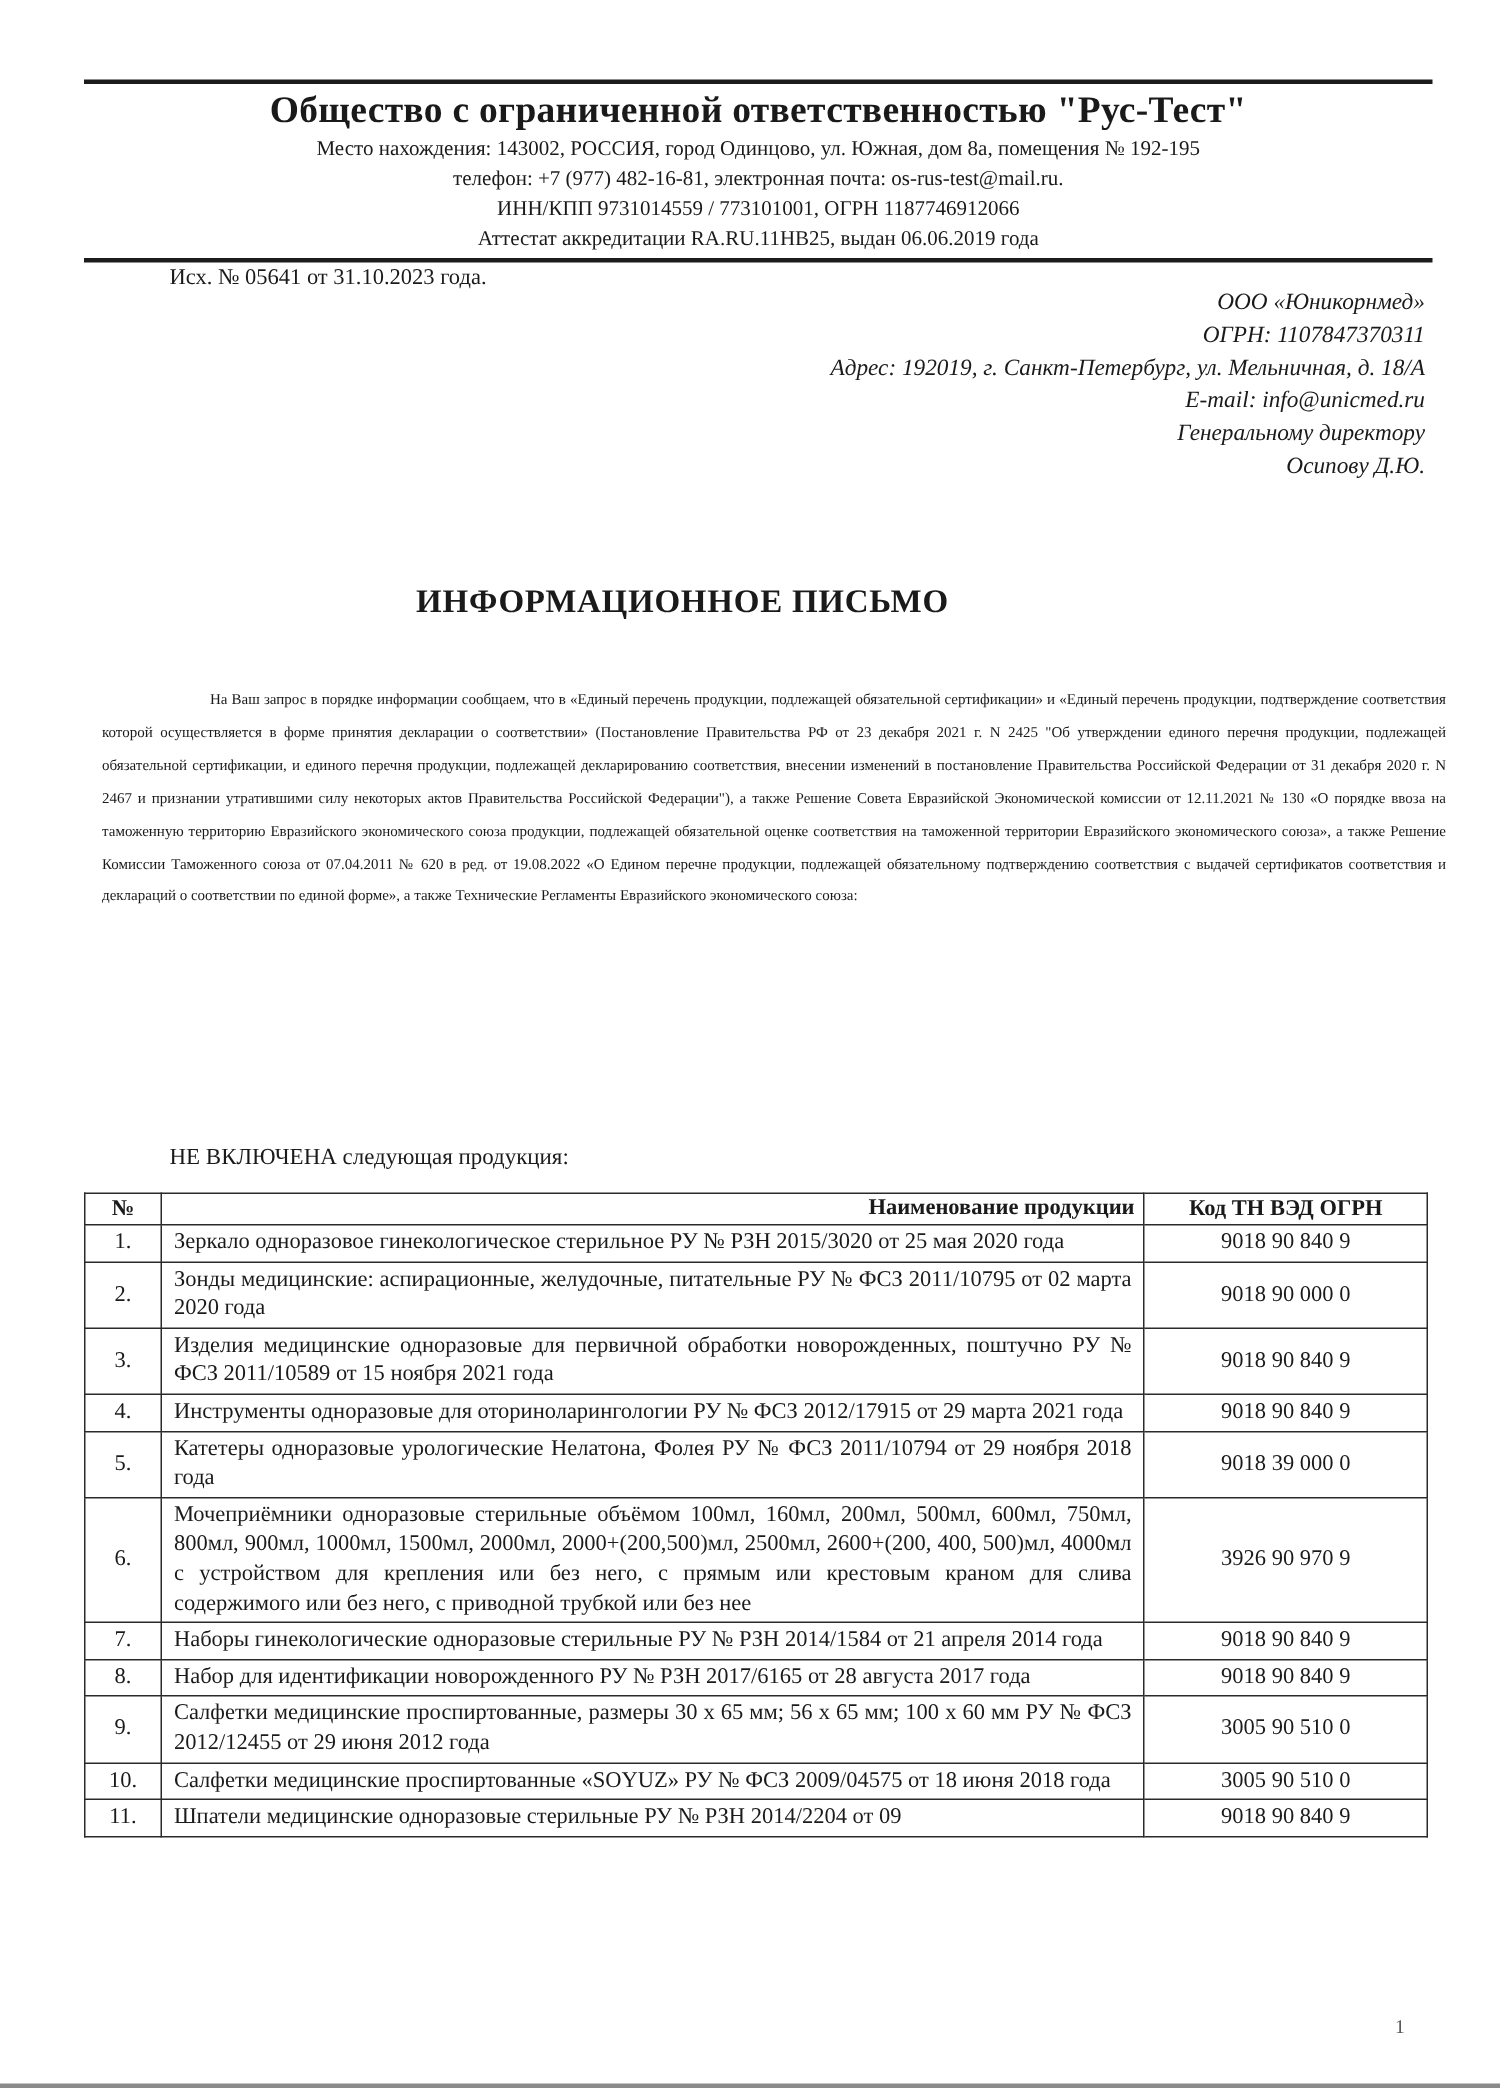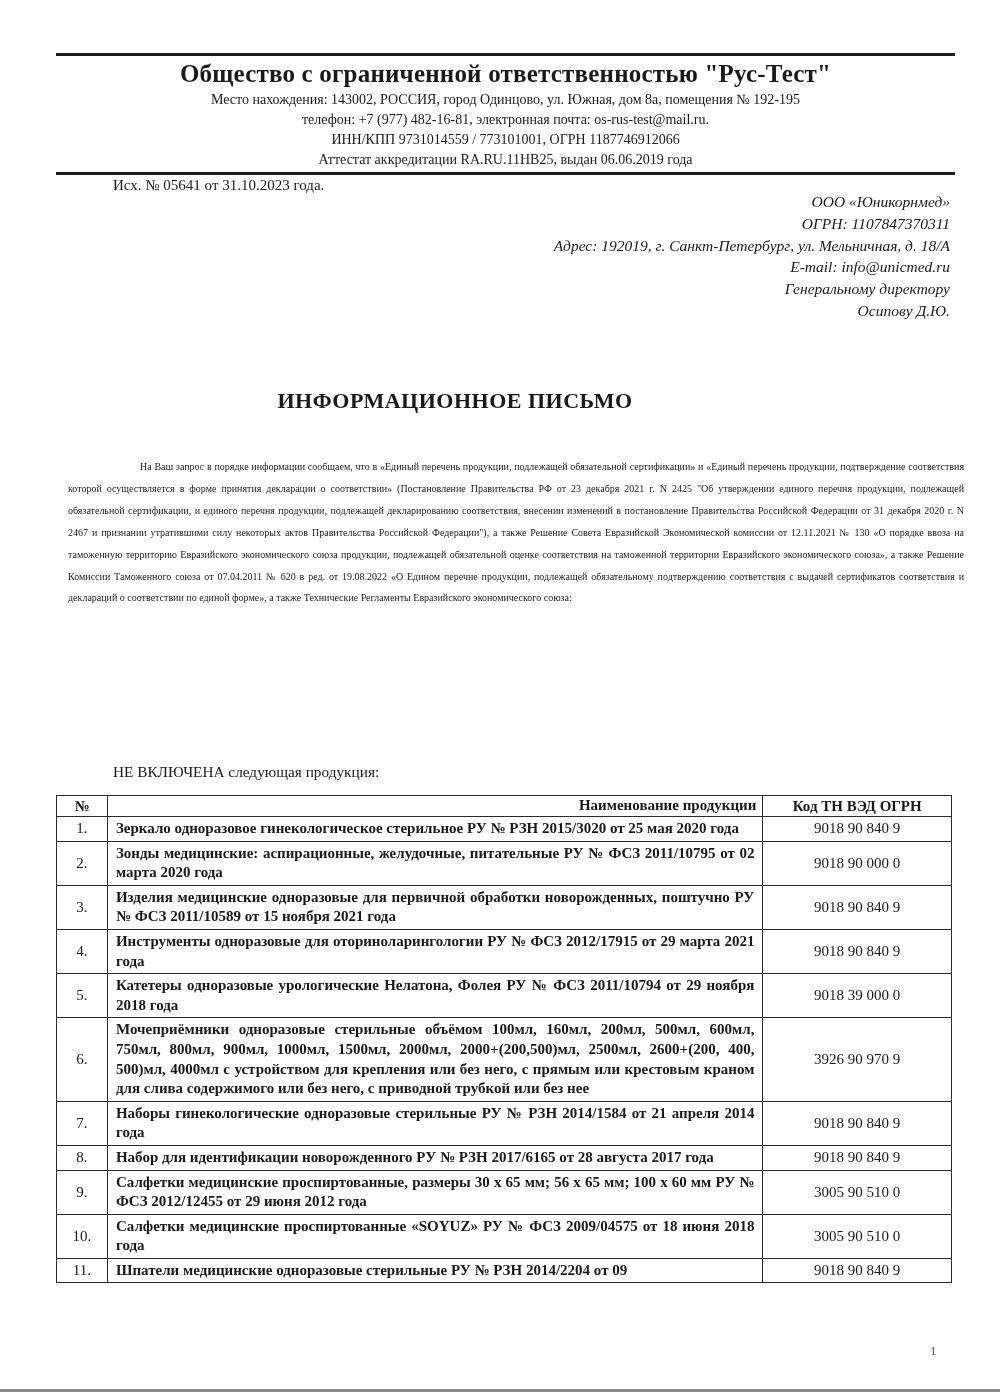--- a/index.html
+++ b/index.html
@@ -14,21 +14,21 @@
   .lh-line { font-size: 14px; line-height: 20px; }
   .outgoing { position: absolute; left: 113px; top: 177px; font-size: 15px; }
   .addressee { position: absolute; right: 50px; top: 191px; text-align: right; font-size: 15.5px; line-height: 21.8px; font-style: italic; }
   .doc-title { position: absolute; left: 0; width: 910px; top: 388px; text-align: center; font-size: 22px; font-weight: bold; letter-spacing: 0.5px; }
   .body-text { position: absolute; left: 56px; width: 896px; top: 456px; font-size: 10px; line-height: 21.9px; text-align: justify; text-indent: 72px; margin-left: 12px; }
   .not-included { position: absolute; left: 113px; top: 763px; font-size: 15.3px; }
   table.products { position: absolute; left: 56px; top: 795px; width: 896px; border-collapse: collapse; font-size: 15px; }
   table.products th, table.products td { border: 1.5px solid #2a2a2a; padding: 2px 8px; vertical-align: middle; }
   table.products th { font-weight: bold; text-align: center; height: 20px; font-size: 15px; padding: 0 6px; }
   .c-num { width: 34px; text-align: center; }
-  .c-name { width: 640px; text-align: justify; line-height: 19.6px; font-weight: bold; }
+  .c-name { width: 640px; text-align: justify; line-height: 19.6px; }
   .c-code { width: 172px; text-align: center; }
   .page-num { position: absolute; left: 930px; top: 1343px; font-size: 13px; color: #555; }
   .bottom-shadow { position: absolute; left: 0; width: 1000px; top: 1389px; height: 3px; background: #8a8a8a; }
 </style>
 </head>
 <body>
 
 <div class="page">
 
   <div class="rule" style="top:53px;"></div>

